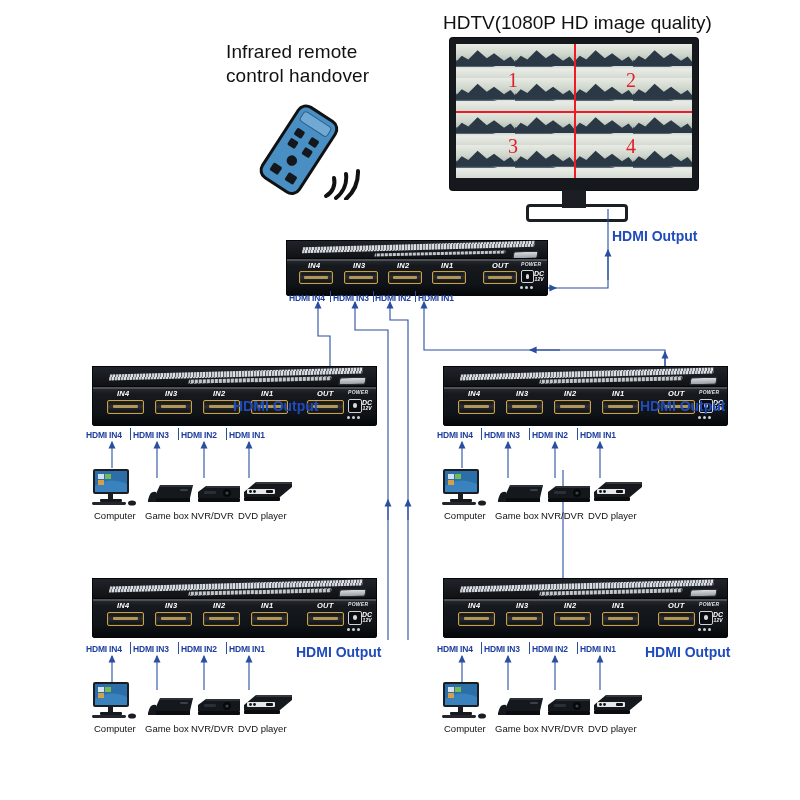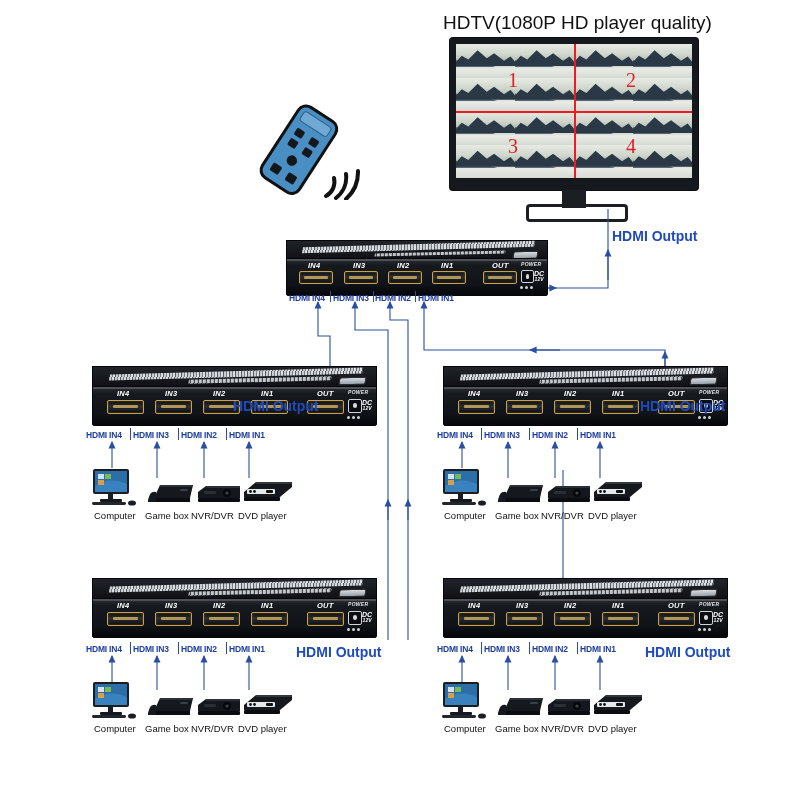--- a/index.html
+++ b/index.html
@@ -150,20 +150,22 @@
   
   .wire{position:absolute;background:#2b4fa0;}
   .wire.v{width:1px;}
   svg.arrows{position:absolute;left:0;top:0;width:800px;height:800px;overflow:visible;pointer-events:none;}
 </style>
 </head>
 <body>
 
 <div class="stage">
 
+  <div class="abs heading" style="left:226px;top:40px;width:190px;text-align:left;">Infrared remote
+control handover</div>
 
   <div class="remote-wrap" style="left:248px;top:100px;width:120px;height:100px;">
     <svg width="120" height="100" viewBox="0 0 120 100">
       <g transform="rotate(33 52 48)">
         <rect x="30" y="8" width="44" height="84" rx="9" ry="9" fill="#4a8fc4" stroke="#111" stroke-width="3"></rect>
         <rect x="36" y="14" width="32" height="11" rx="3" fill="#6fa9d4" stroke="#2d5d88" stroke-width="1"></rect>
         <rect x="39" y="32" width="9" height="8" rx="1.6" fill="#14181d"></rect>
         <rect x="56" y="32" width="9" height="8" rx="1.6" fill="#14181d"></rect>
         <rect x="39" y="44" width="9" height="8" rx="1.6" fill="#14181d"></rect>
         <rect x="56" y="44" width="9" height="8" rx="1.6" fill="#14181d"></rect>
@@ -172,21 +174,21 @@
         <rect x="56" y="74" width="10" height="9" rx="1.6" fill="#14181d"></rect>
       </g>
       <g fill="none" stroke="#111" stroke-width="4" stroke-linecap="round">
         <path d="M78 96 A 16 16 0 0 0 86 78"></path>
         <path d="M88 98 A 26 26 0 0 0 98 74"></path>
         <path d="M98 99 A 36 36 0 0 0 110 71"></path>
       </g>
     </svg>
   </div>
 
-  <div class="abs tv-title" style="left:443px;top:12px;">HDTV(1080P HD player quality)</div>
+  <div class="abs tv-title" style="left:443px;top:12px;">HDTV(1080P HD image quality)</div>
 
   <div>
     <div class="tv-body" style="left:450px;top:38px;width:248px;height:152px;"></div>
     <div class="tv-screen" style="left:456px;top:44px;width:236px;height:134px;">
       <div class="tile-grid">
         <div class="tile">
             <div class="sky"></div>
             <div class="sea"></div>
             <div class="mtn2"></div>
             <div class="mtn"></div>

